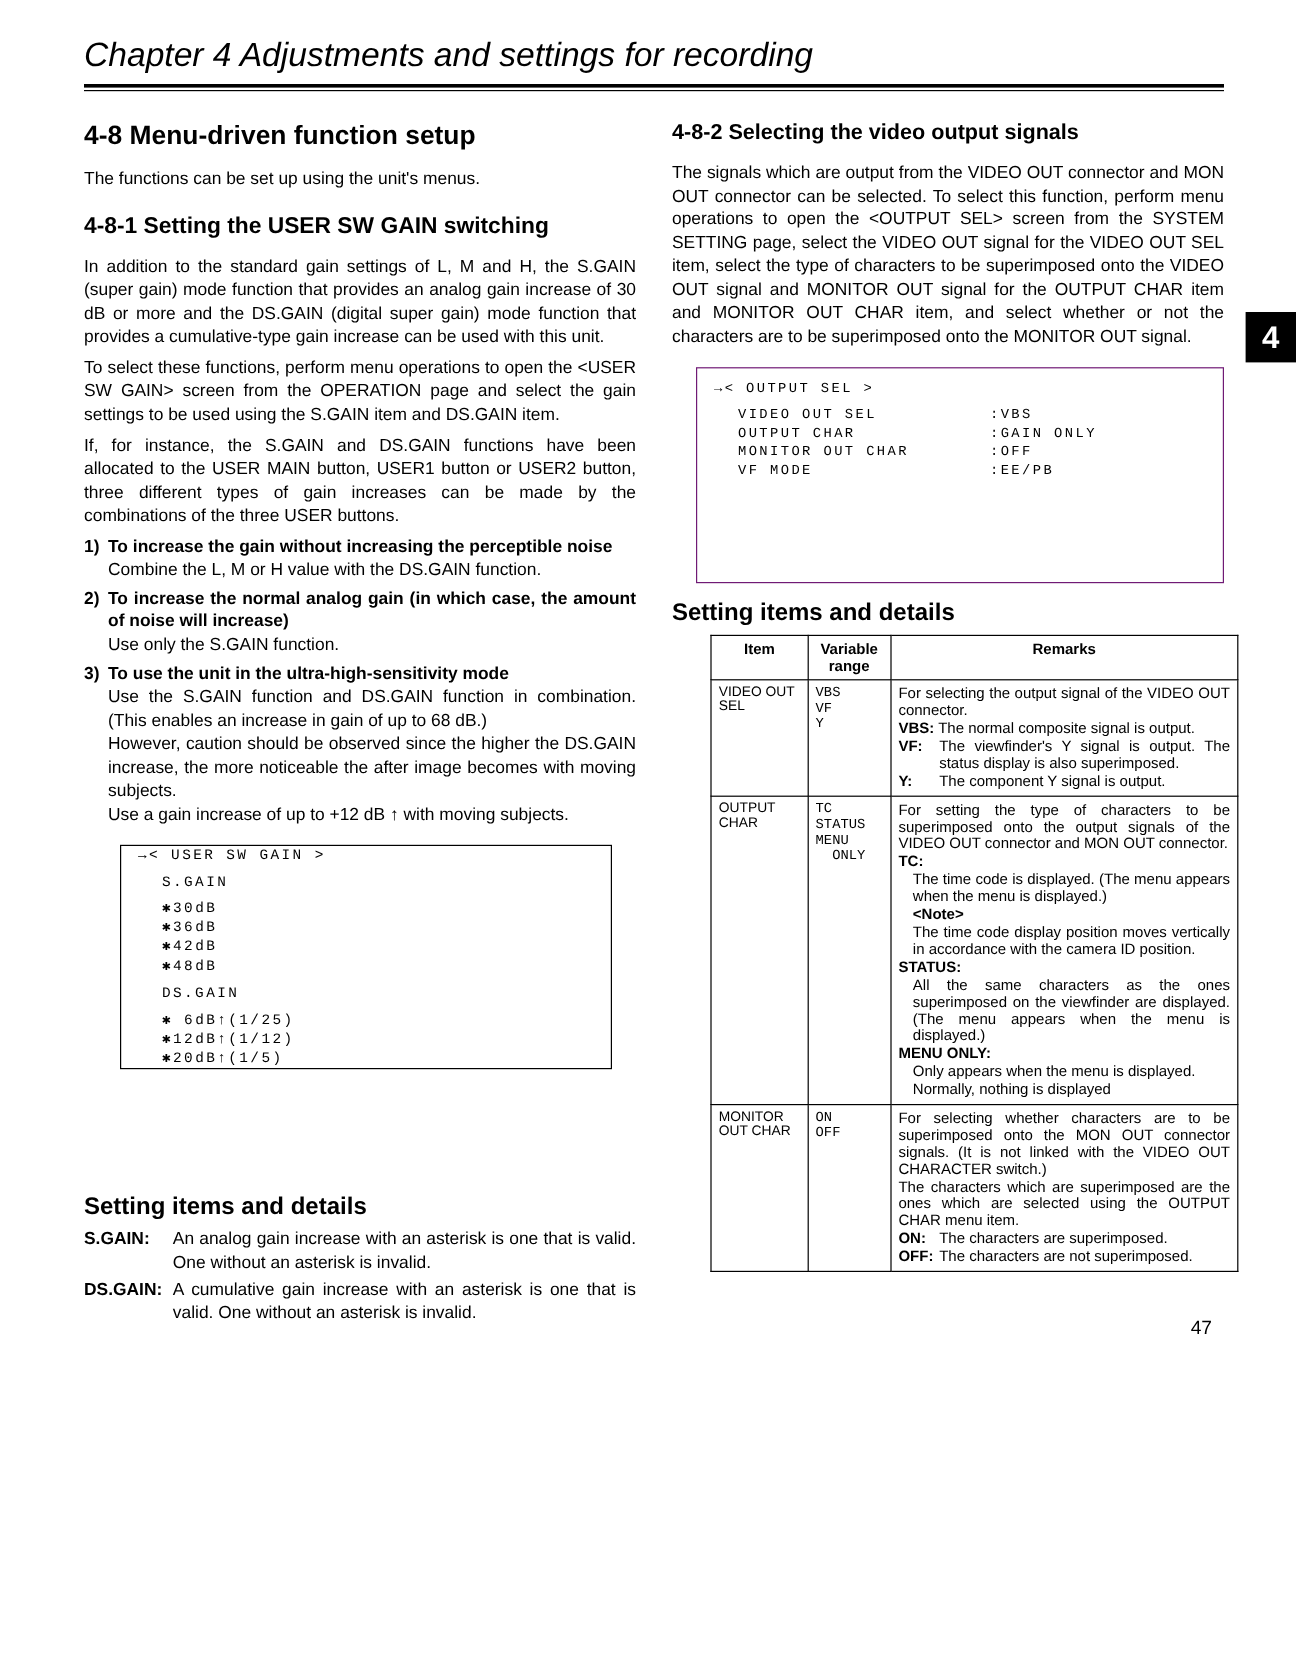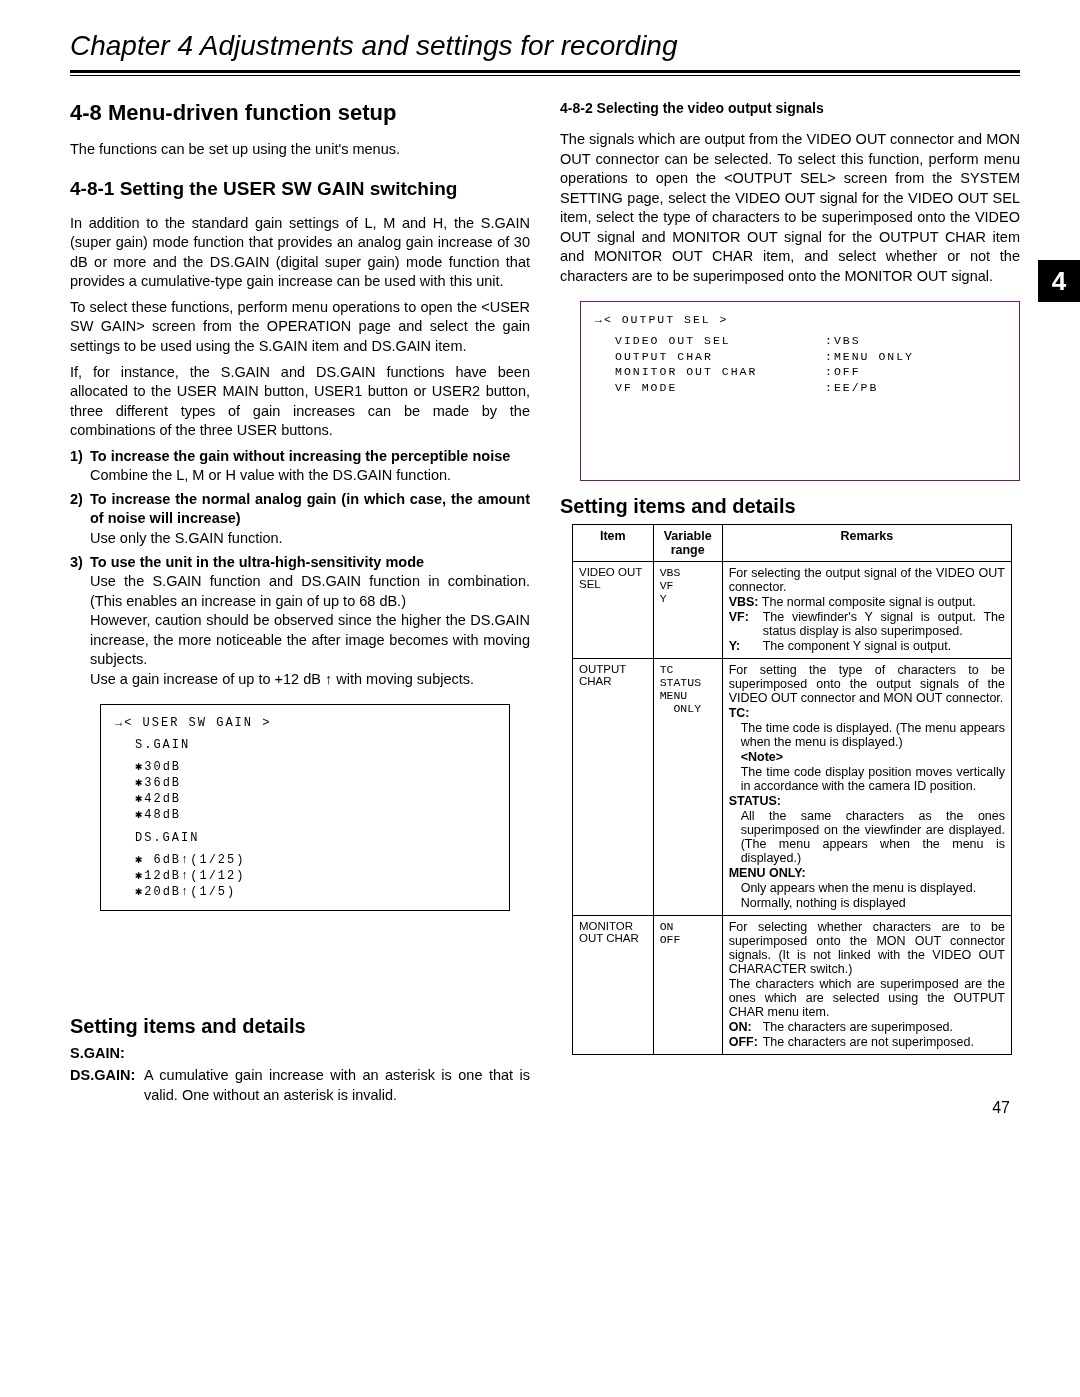--- a/index.html
+++ b/index.html
@@ -50,21 +50,21 @@
     line-height: 1.35;
   }
   .numlist li { margin-bottom: 4px; list-style: none; text-align: justify; }
   .numlist .li-head { font-weight: bold; display: flex; }
   .numlist .li-head-num { width: 20px; flex-shrink:0; }
   .numlist .li-body { padding-left: 20px; }
   .menu-box {
     border: 1px solid #000;
     font-family: "Courier New", monospace;
     font-size: 12px;
-    padding: 10px 14px;
+    padding: 0 14px;
     margin: 14px 20px 14px 30px;
     letter-spacing: 2px;
     line-height: 1.35;
   }
   .menu-box2 {
     border: 1px solid #701a75;
     font-family: "Courier New", monospace;
     font-size: 11.5px;
     padding: 10px 14px;
     margin: 14px 0 14px 20px;
@@ -83,21 +83,21 @@
     font-size: 14.5px;
     line-height: 1.35;
   }
   .defs .row { display:flex; margin-bottom:2px;}
   .defs .term { font-weight: bold; width: 74px; flex-shrink:0; }
   .defs .def { flex:1; text-align: justify; }
   table.settings {
     border-collapse: collapse;
     width: 100%;
     font-size: 12.5px;
-    margin-left: 12px;
+    margin-left: 32px;
     width: calc(100% - 20px);
   }
   table.settings th, table.settings td {
     border: 1px solid #000;
     padding: 4px 6px;
     vertical-align: top;
     text-align: left;
   }
   table.settings th {
     font-weight: bold;
@@ -190,42 +190,43 @@
       <div style="padding-left:20px">✱ 6dB↑(1/25)</div>
       <div style="padding-left:20px">✱12dB↑(1/12)</div>
       <div style="padding-left:20px">✱20dB↑(1/5)</div>
     </div>
 
     <div style="height:80px"></div>
     <div class="small-head">Setting items and details</div>
     <div class="defs">
       <div class="row">
         <div class="term">S.GAIN:</div>
+        <div class="def">An analog gain increase with an asterisk is one that is valid.  One without an asterisk is invalid.</div>
       </div>
       <div class="row">
         <div class="term">DS.GAIN:</div>
         <div class="def">A cumulative gain increase with an asterisk is one that is valid.  One without an asterisk is invalid.</div>
       </div>
     </div>
   </div>
 
   <div class="col">
-    <div class="section-title" style="font-size:14px">4-8-2 Selecting the video output signals</div>
+    <div class="section-title" style="font-size:18px">4-8-2 Selecting the video output signals</div>
     <p class="body-text">The signals which are output from the VIDEO OUT connector and MON OUT connector can be selected.  To select this function, perform menu operations to open the &lt;OUTPUT SEL&gt; screen from the SYSTEM SETTING page, select the VIDEO OUT signal for the VIDEO OUT SEL item, select the type of characters to be superimposed onto the VIDEO OUT signal and MONITOR OUT signal for the OUTPUT CHAR item and MONITOR OUT CHAR item, and select whether or not the characters are to be superimposed onto the MONITOR OUT signal.</p>
 
     <div class="menu-box2">
       <div>→&lt;  OUTPUT SEL  &gt;</div>
       <div style="height:6px"></div>
       <div class="menu-row" style="padding-left:20px">
           <span class="mk">VIDEO OUT SEL</span>
           <span>:VBS</span>
         </div>
       <div class="menu-row" style="padding-left:20px">
           <span class="mk">OUTPUT CHAR</span>
-          <span>:MENU ONLY</span>
+          <span>:GAIN ONLY</span>
         </div>
       <div class="menu-row" style="padding-left:20px">
           <span class="mk">MONITOR OUT CHAR</span>
           <span>:OFF</span>
         </div>
       <div class="menu-row" style="padding-left:20px">
           <span class="mk">VF MODE</span>
           <span>:EE/PB</span>
         </div>
     </div>

